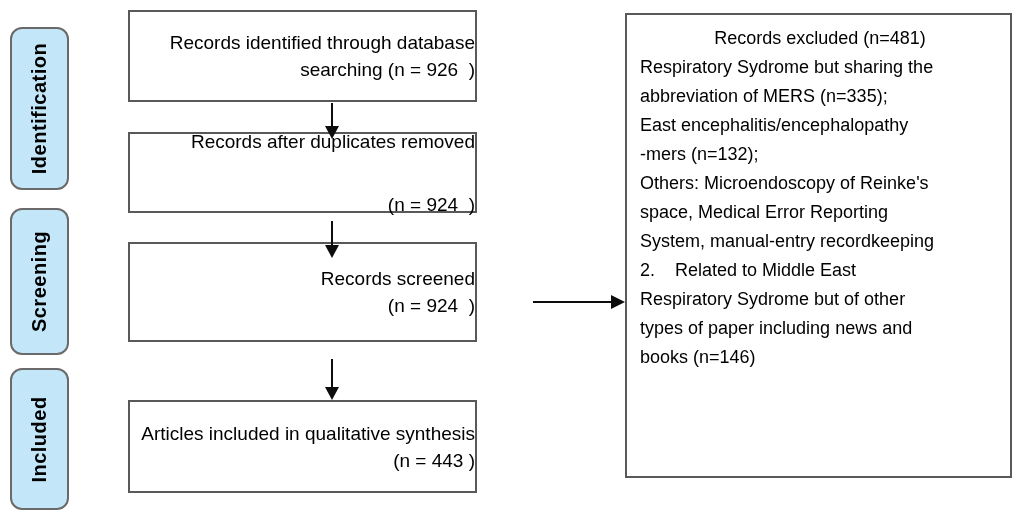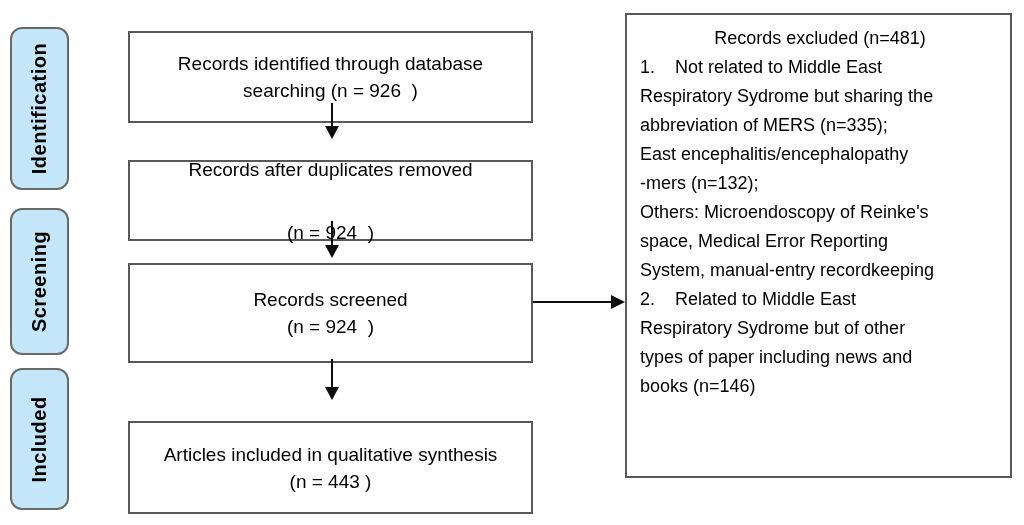--- a/index.html
+++ b/index.html
@@ -34,36 +34,35 @@
     letter-spacing: 0.5px;
   }
   #stage-identification { top: 27px;  height: 163px; }
   #stage-screening      { top: 208px; height: 147px; }
   #stage-included       { top: 368px; height: 142px; }
 
   
   .fbox {
     position: absolute;
     left: 128px;
-    width: 405px;
+    width: 349px;
     background: #ffffff;
     border: 2px solid #595959;
     box-sizing: border-box;
     display: flex;
     flex-direction: column;
-    align-items: center;
+    align-items: flex-end;
     justify-content: center;
     text-align: center;
     font-size: 19px;
     line-height: 27px;
-    margin-top: 21px;
   }
   .fbox div { white-space: pre-wrap; }
   #fbox-identified { top: 10px;  height: 92px;  }
-  #fbox-dedup      { top: 139px; height: 81px; gap: 36px;  }
+  #fbox-dedup      { top: 132px; height: 81px; gap: 36px;  }
   #fbox-screened   { top: 242px; height: 100px; }
   #fbox-included   { top: 400px; height: 93px;  }
 
   
   #excluded-box {
     position: absolute;
     left: 625px;
     top: 13px;
     width: 387px;
     height: 465px;
@@ -127,21 +126,20 @@
     <div>Records screened</div>
     <div>(n = 924  )</div>
   </div>
   <div class="fbox" id="fbox-included">
     <div>Articles included in qualitative synthesis</div>
     <div>(n = 443 )</div>
   </div>
 
   <div id="excluded-box">
     <div class="exc-title">Records excluded (n=481)</div>
-    <div class="exc-line">1.    Not related to Middle East</div>
     <div class="exc-line">Respiratory Sydrome but sharing the</div>
     <div class="exc-line">abbreviation of MERS (n=335);</div>
     <div class="exc-line">East encephalitis/encephalopathy</div>
     <div class="exc-line">-mers (n=132);</div>
     <div class="exc-line">Others: Microendoscopy of Reinke's</div>
     <div class="exc-line">space, Medical Error Reporting</div>
     <div class="exc-line">System, manual-entry recordkeeping</div>
     <div class="exc-line">2.    Related to Middle East</div>
     <div class="exc-line">Respiratory Sydrome but of other</div>
     <div class="exc-line">types of paper including news and</div>

